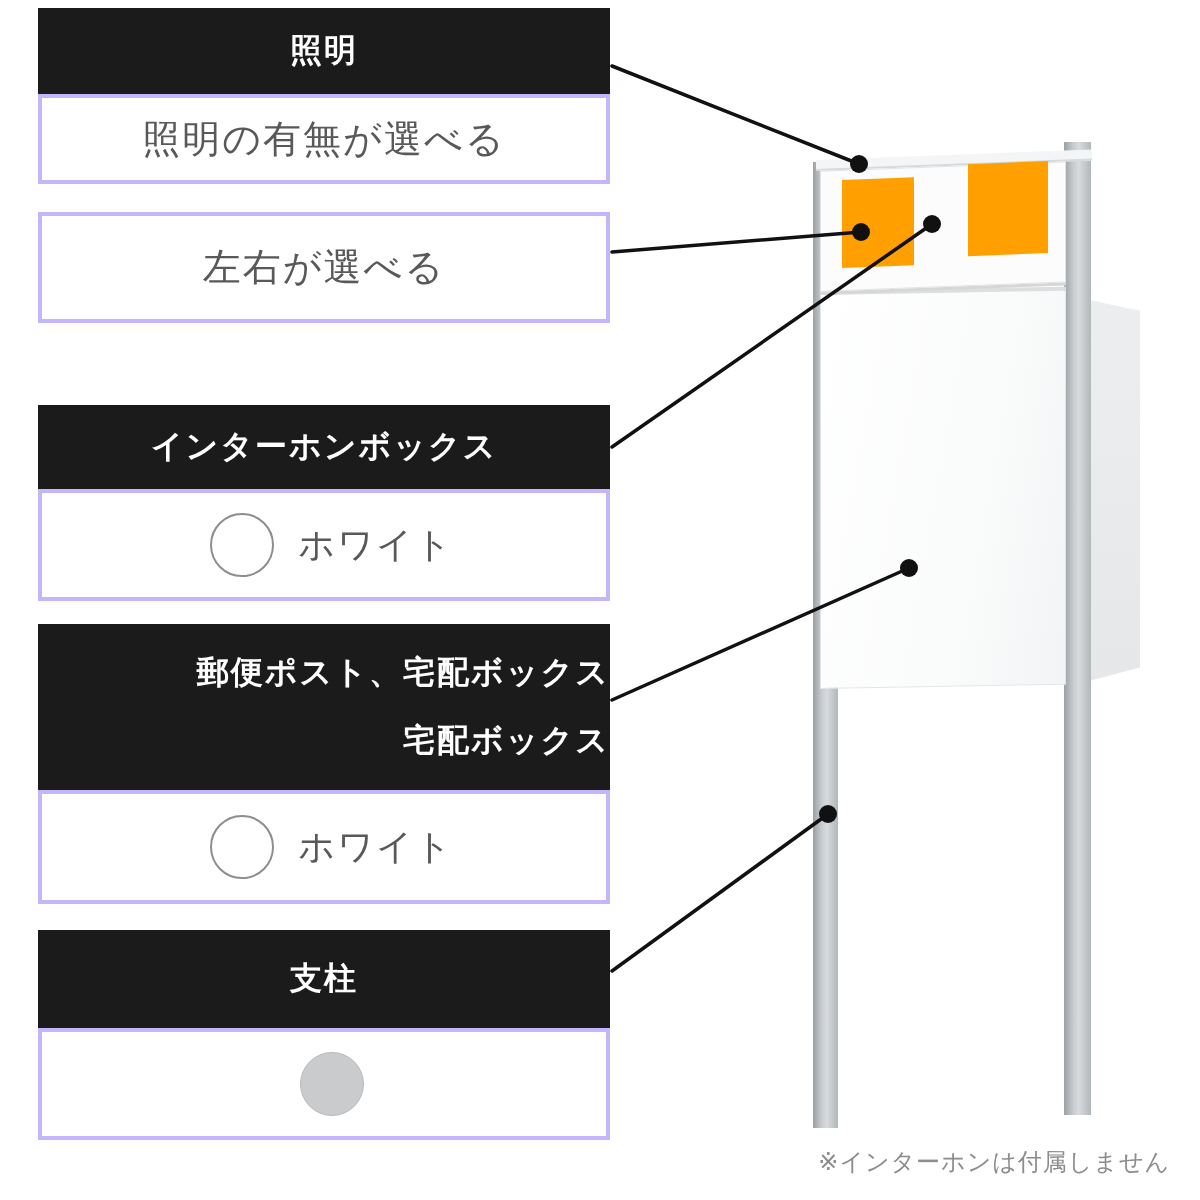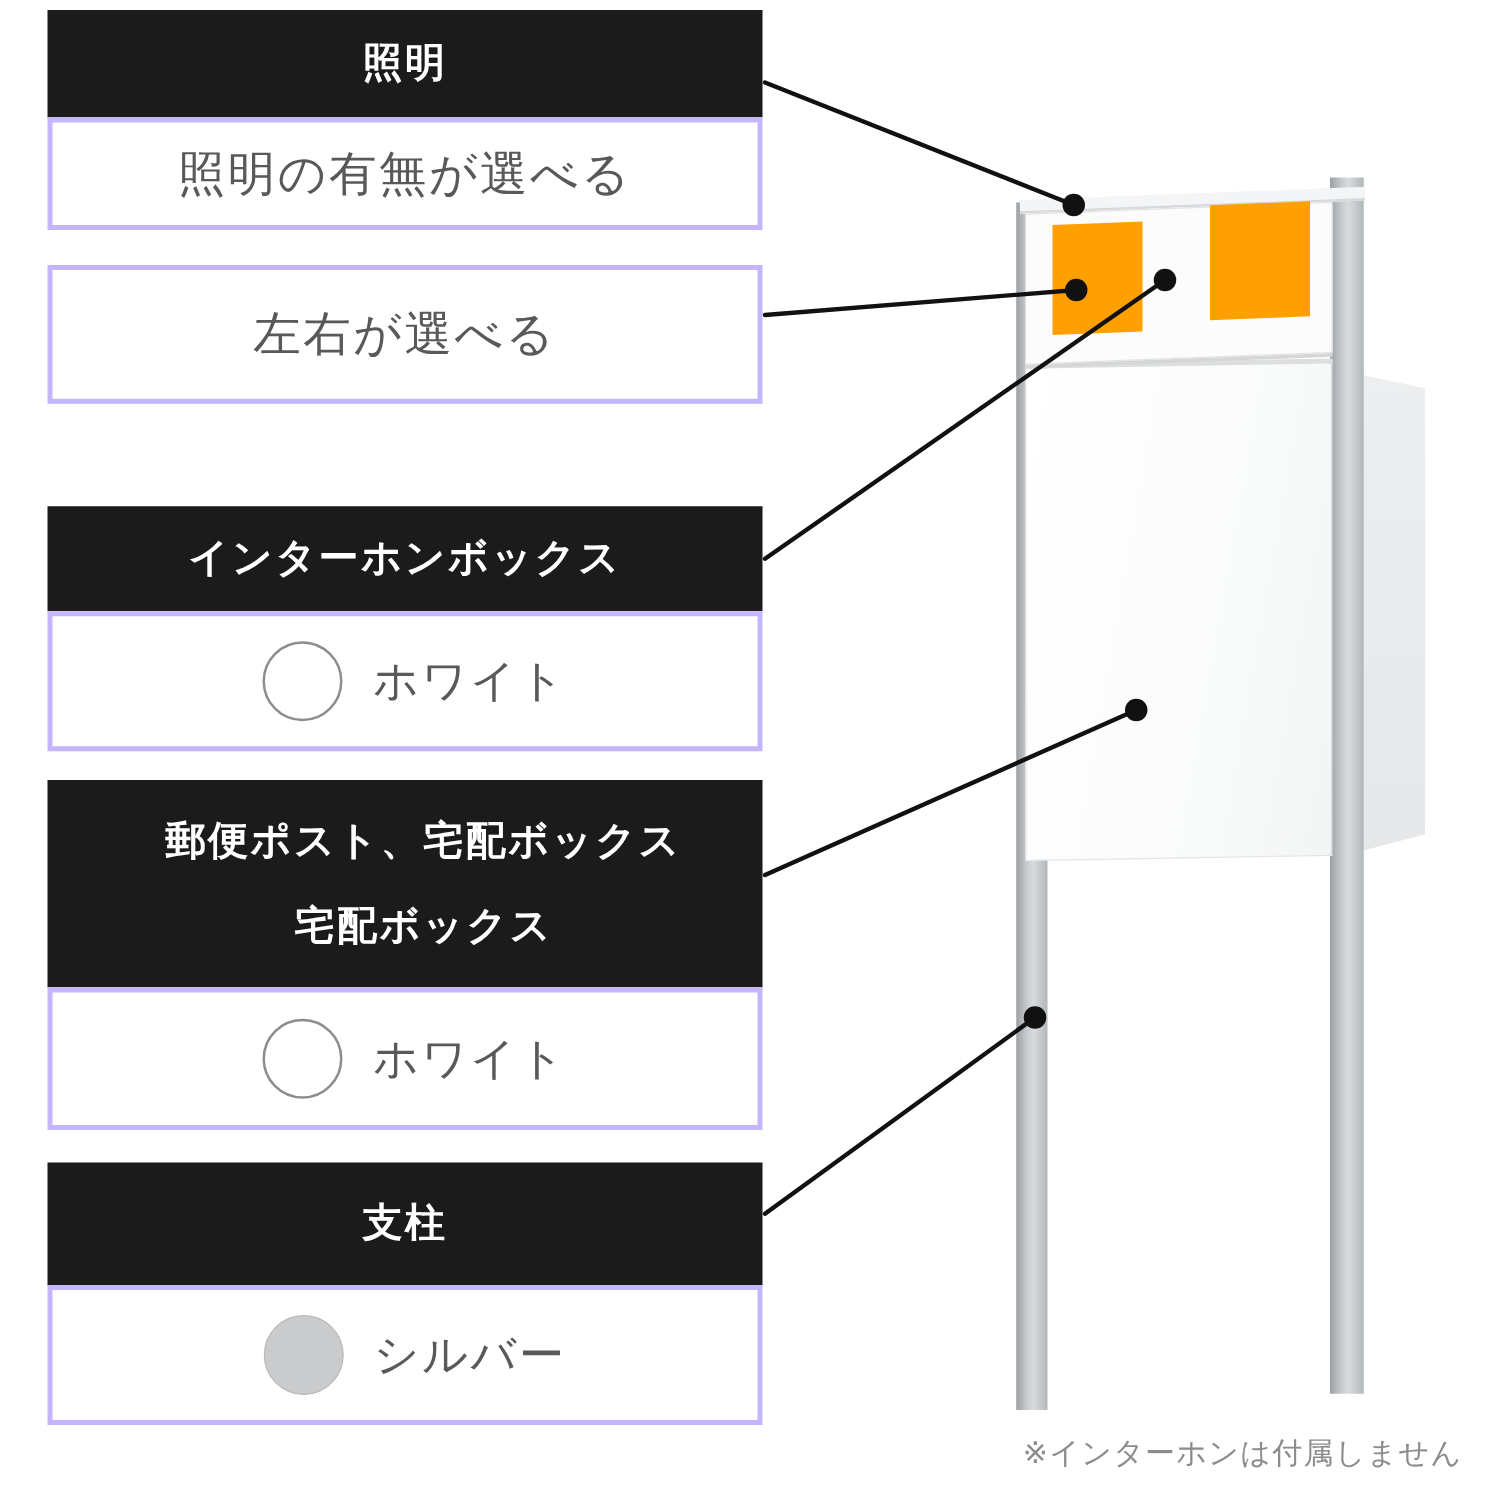--- a/index.html
+++ b/index.html
@@ -6,21 +6,21 @@
   .canvas{
     position:relative;width:1200px;height:1200px;background:#ffffff;overflow:hidden;
     font-family:"Liberation Sans","DejaVu Sans",sans-serif;
   }
   
   .card{position:absolute;left:38px;width:572px;}
   .card-header{
     background:#1b1b1b;color:#ffffff;display:flex;align-items:center;justify-content:center;
     font-size:32px;font-weight:700;letter-spacing:2px;
   }
-  .card-header.tall{flex-direction:column;align-items:center;justify-content:center;
+  .card-header.tall{flex-direction:column;align-items:flex-end;justify-content:center;
     padding-left:30px;gap:24px;}
   .card-body{
     background:#ffffff;border:4px solid #c4b5fd;display:flex;align-items:center;justify-content:center;
     font-size:38px;color:#595959;letter-spacing:2px;box-sizing:border-box;
   }
   .swatch-row{gap:24px;padding-left:16px;}
   .swatch{width:64px;height:64px;border-radius:50%;box-sizing:border-box;display:inline-block;flex:0 0 auto;}
   .swatch-outline{border:2px solid #8d8d8d;}
   .swatch-fill{border:1px solid #b9b9b9;}
   .swatch-label{font-size:36px;color:#595959;letter-spacing:2px;}
@@ -93,21 +93,20 @@
       <span class="swatch-label">ホワイト</span>
     </div>
   </div>
 
   <div class="card" style="top:930px">
     <div class="card-header" style="height:98px">
       <span>支柱</span>
     </div>
     <div class="card-body swatch-row" style="height:112px">
       <span class="swatch swatch-fill" style="background: rgb(201, 203, 204);"></span>
-      <span class="swatch-label">シルバー</span>
     </div>
   </div>
 
   <div>
     <div class="side-face"></div>
     <div class="post post-left"></div>
     <div class="post post-right"></div>
     <div class="main-box"></div>
     <div class="panel-group">
       <div class="top-strip"></div>

